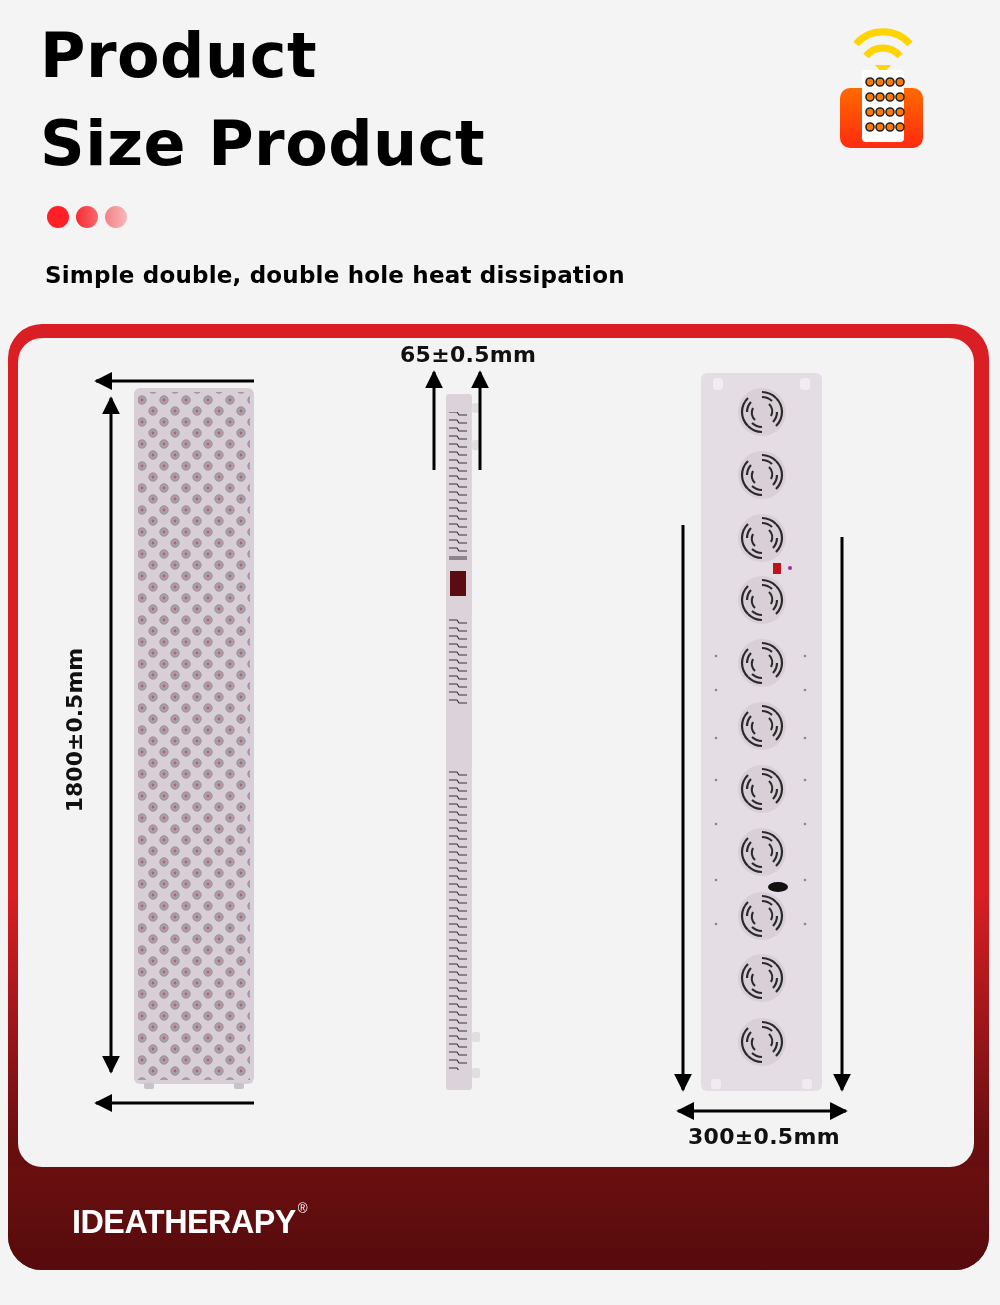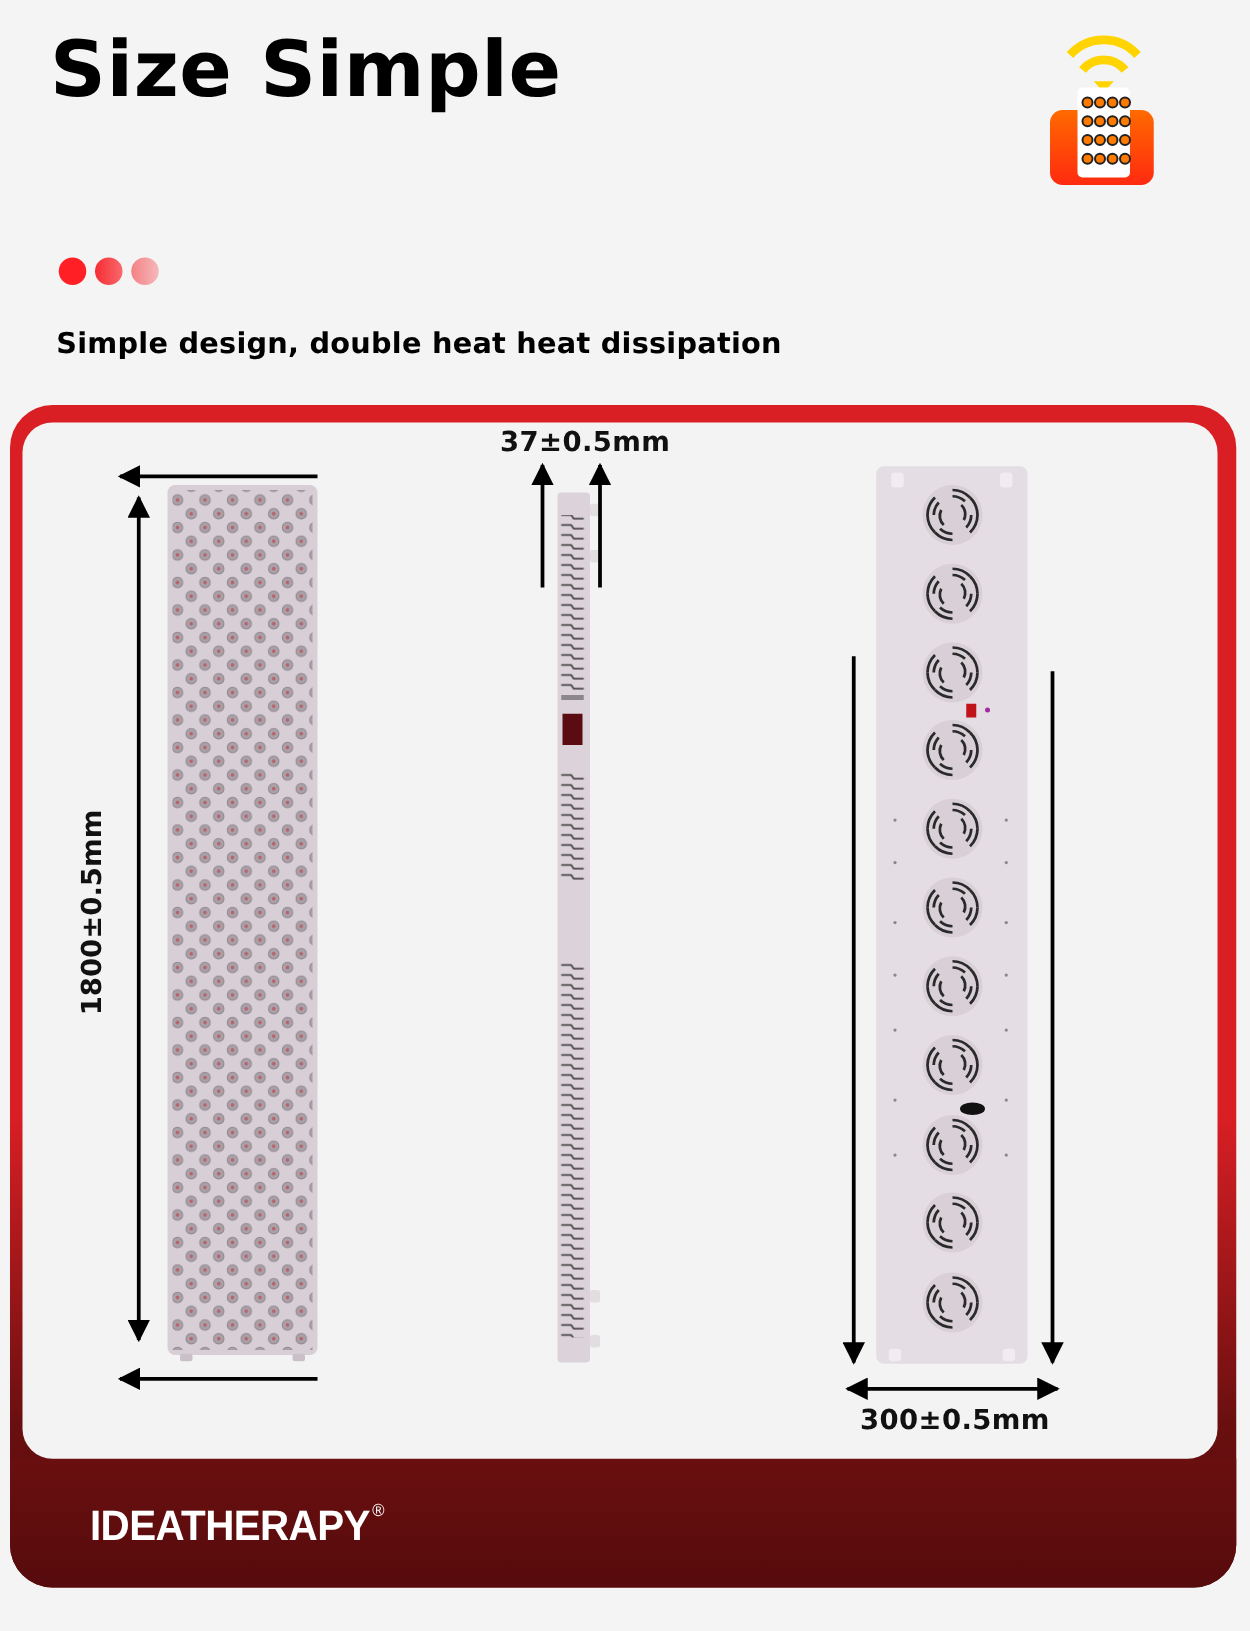--- a/index.html
+++ b/index.html
@@ -23,30 +23,31 @@
 
   .dim-label { position: absolute; font-weight: bold; font-size: 22px; color: #111; letter-spacing: 0.3px; }
   .dim-vertical { position: absolute; left: 62px; top: 730px; transform: rotate(-90deg) translate(-50%, 0); transform-origin: 0 0; white-space: nowrap; font-weight: bold; font-size: 22px; color: #111; }
 
   svg.overlay { position: absolute; left: 0; top: 0; }
 </style>
 </head>
 <body>
 
 <div class="title">
-  <div>Size Simple</div>
+  <div>Product</div>
+  <div>Size Product</div>
 </div>
 
 <div class="dots">
   <span class="dot" style="background:#ff1f25"></span>
   <span class="dot" style="background:linear-gradient(90deg,#f52d33,#f8686c)"></span>
   <span class="dot" style="background:linear-gradient(90deg,#f58185,#f5b8ba)"></span>
 </div>
 
-<div class="subtitle">Simple design, double heat heat dissipation</div>
+<div class="subtitle">Simple double, double hole heat dissipation</div>
 
 <svg class="remote-icon" viewBox="0 0 88 136">
   <defs>
     <linearGradient id="rg" x1="0" y1="0" x2="0" y2="1">
       <stop offset="0" stop-color="#ff6a00"></stop>
         <stop offset="1" stop-color="#ff2a10"></stop>
     </linearGradient>
   </defs>
   <g fill="none" stroke="#ffd400" stroke-linecap="butt">
     <path d="M18 30 A36 36 0 0 1 72 30" stroke-width="7"></path>
@@ -173,19 +174,19 @@
         <circle cx="805" cy="880" r="1.3"></circle>
       <circle cx="716" cy="924" r="1.3"></circle>
         <circle cx="805" cy="924" r="1.3"></circle>
     </g>
   </g>
   <line x1="683" y1="525" x2="683" y2="1090" stroke="#000" stroke-width="3" marker-end="url(#ah)"></line>
   <line x1="842" y1="537" x2="842" y2="1090" stroke="#000" stroke-width="3" marker-end="url(#ah)"></line>
   <line x1="678" y1="1111" x2="846" y2="1111" stroke="#000" stroke-width="3" marker-start="url(#ah)" marker-end="url(#ah)"></line>
 </svg>
 
-<div class="dim-label" style="left:400px; top:342px;">37±0.5mm</div>
+<div class="dim-label" style="left:400px; top:342px;">65±0.5mm</div>
 <div class="dim-label" style="left:688px; top:1124px;text-align:right;">300±0.5mm</div>
 <div class="dim-vertical">1800±0.5mm</div>
 
 <div class="brand">
   <span>IDEATHERAPY</span><sup>®</sup>
 </div>
 
 </body></html>

